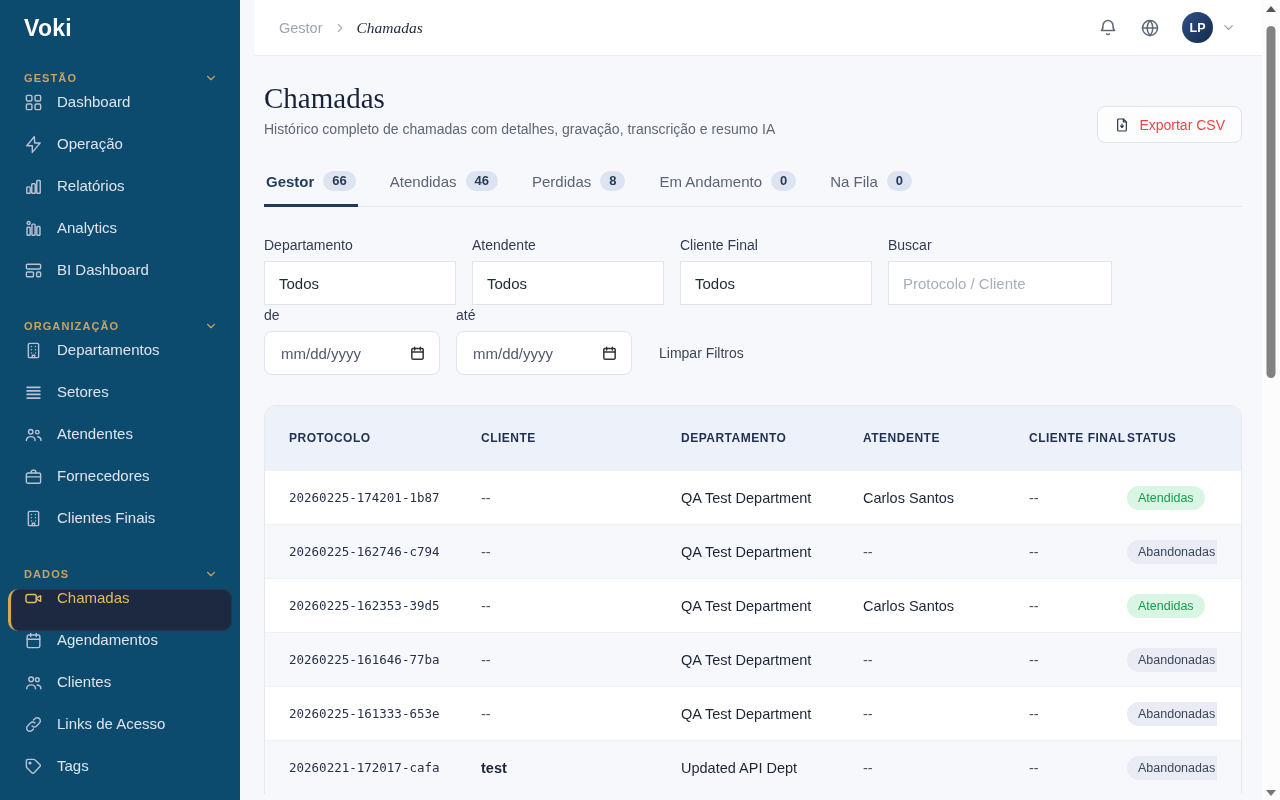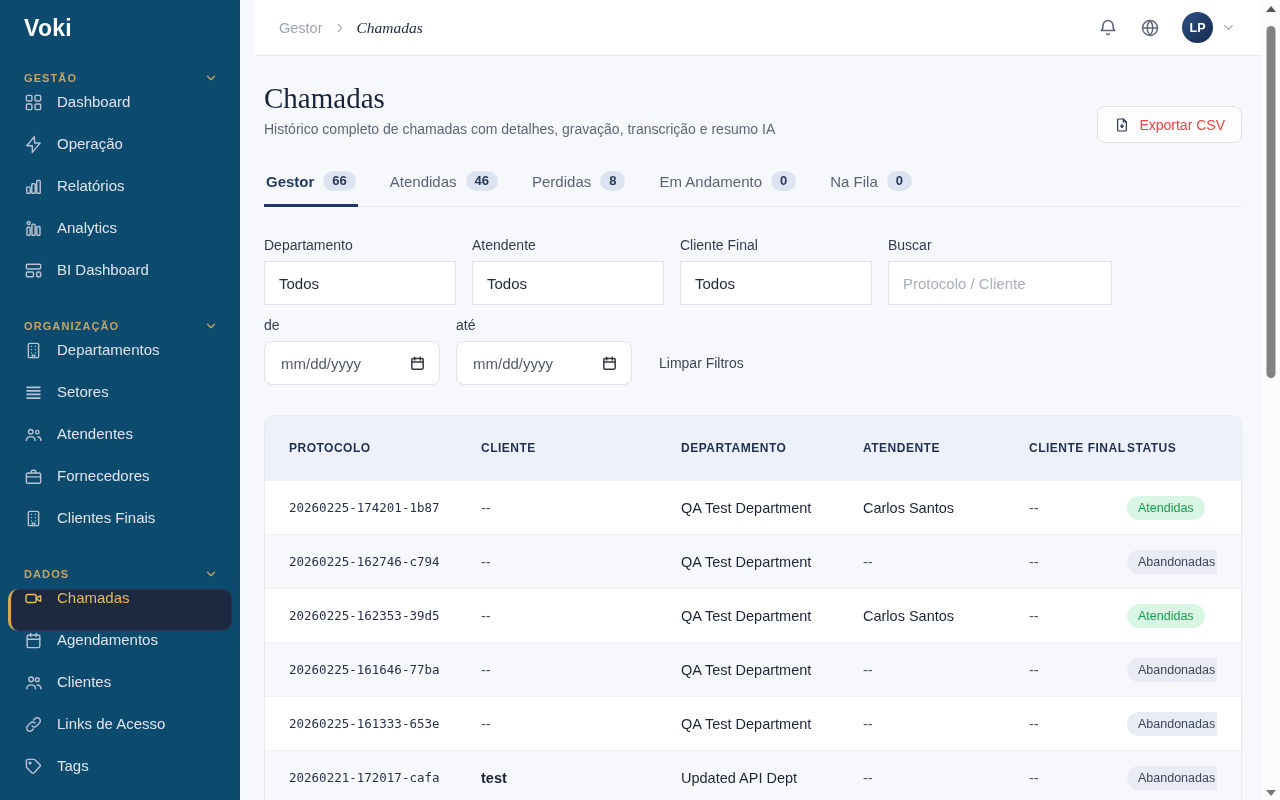--- a/index.html
+++ b/index.html
@@ -42,21 +42,21 @@
   .export-btn .ic { width:16px; height:16px; color:#2b3650; }
 
   
   .tabs { display:flex; gap:30px; margin-top:28px; border-bottom:1px solid #e4e8ef; width:978px; }
   .tab { display:flex; align-items:center; gap:9px; padding:0 2px 13px; background:none; border:none; border-bottom:3px solid transparent; margin-bottom:-1px; font-family:inherit; font-size:15px; color:#5a6478; cursor:pointer; }
   .tab.active { color:#1e3a5f; font-weight:bold; border-bottom-color:#1e3a5f; }
   .tab-badge { background:#dce3f1; color:#2b3a55; font-size:13px; font-weight:bold; border-radius:10px; padding:2px 9px; line-height:16px; }
 
   
   .filter-row1 { display:grid; grid-template-columns:192px 192px 192px 224px; gap:16px; margin-top:30px; }
-  .filter-row2 { display:flex; align-items:flex-end; gap:16px; margin-top:12px; }
+  .filter-row2 { display:flex; align-items:flex-end; gap:16px; margin-top:2px; }
   .f-label { font-size:14px; color:#323d52; margin-bottom:8px; }
   .f-box { height:44px; background:#fff; border:1px solid #dfe3ec; border-radius:0; display:flex; align-items:center; padding:0 14px; font-size:15px; color:#1f2937; cursor:pointer; }
   .f-box.placeholder { color:#a7aebc; cursor:text; }
   .date-box { width:176px; height:44px; background:#fff; border:1px solid #dfe3ec; border-radius:8px; display:flex; align-items:center; justify-content:space-between; padding:0 13px 0 16px; font-size:15px; color:#525b6b; cursor:pointer; }
   .date-box .cal { width:17px; height:17px; color:#30343c; }
   .clear-filters { font-size:14px; color:#3c4656; margin:0 0 14px 11px; cursor:pointer; }
 
   
   .table-card { width:978px; margin-top:30px; background:#fff; border:1px solid #e6e9f1; border-bottom:none; border-radius:12px 12px 0 0; overflow:hidden; }
   .t-row { display:grid; grid-template-columns:192px 200px 182px 166px 98px 1fr; padding:0 24px; align-items:center; }

